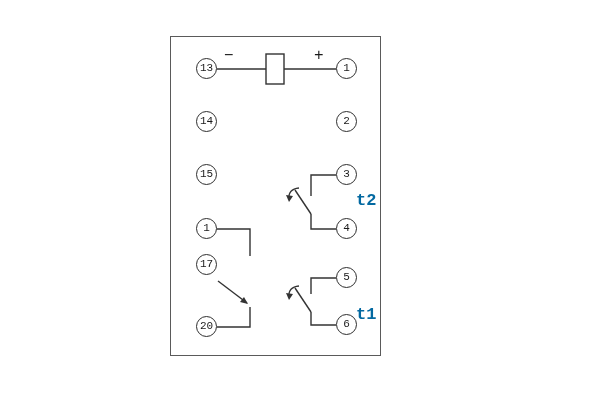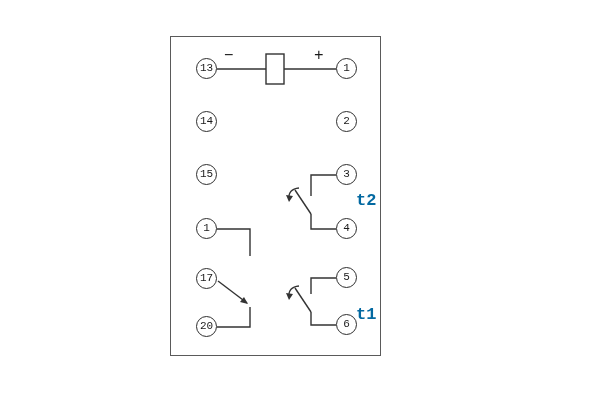--- a/index.html
+++ b/index.html
@@ -98,21 +98,21 @@
     <path d="M217 229 H250 V256" stroke="#333" stroke-width="1.4" fill="none"></path>
     <path d="M217 327 H250 V307" stroke="#333" stroke-width="1.4" fill="none"></path>
     <path d="M218 281 L247 303" stroke="#333" stroke-width="1.4" fill="none"></path>
     <polygon points="248,304 240,302 244,297" fill="#333"></polygon>
   </svg>
 
   <div class="terminal" style="left:196px; top:58px;">13</div>
   <div class="terminal" style="left:196px; top:111px;">14</div>
   <div class="terminal" style="left:196px; top:164px;text-align:center;">15</div>
   <div class="terminal" style="left:196px; top:218px;">1</div>
-  <div class="terminal" style="left:196px; top:268px;">17</div>
+  <div class="terminal" style="left:196px; top:254px;">17</div>
   <div class="terminal" style="left:196px; top:316px;">20</div>
 
   <div class="terminal" style="left:336px; top:58px;">1</div>
   <div class="terminal" style="left:336px; top:111px;">2</div>
   <div class="terminal" style="left:336px; top:164px;">3</div>
   <div class="terminal" style="left:336px; top:218px;">4</div>
   <div class="terminal" style="left:336px; top:267px;">5</div>
   <div class="terminal" style="left:336px; top:314px;">6</div>
 
   <div class="polarity" style="left:224px; top:48px;">−</div>

